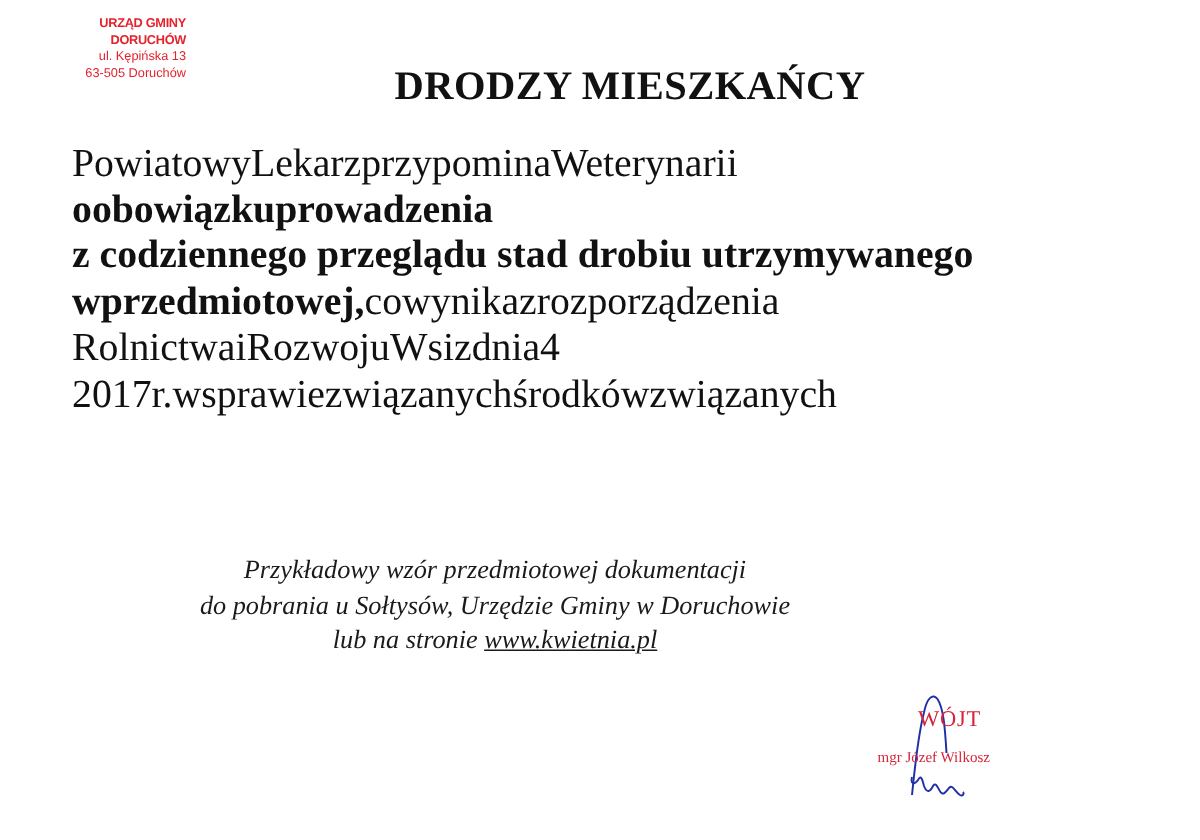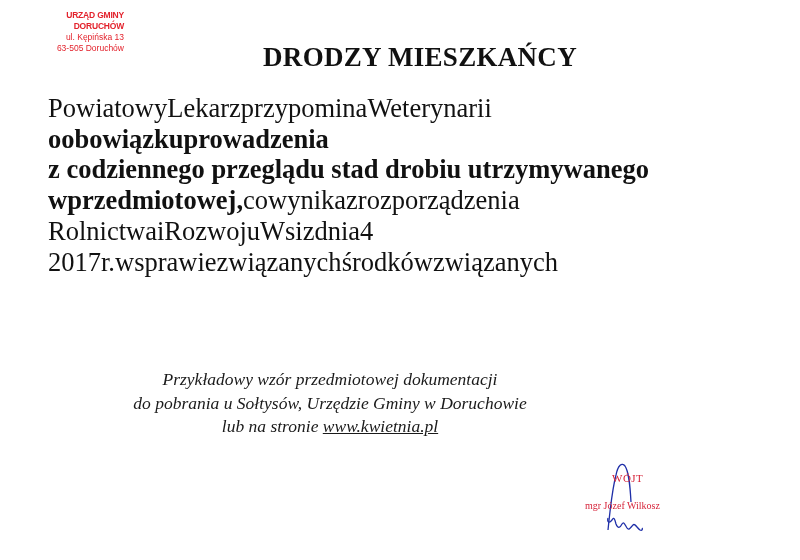--- a/index.html
+++ b/index.html
@@ -31,21 +31,21 @@
     position: absolute; left: 0; width: 660px; top: 368px;
     text-align: center; font-style: italic; font-size: 17.5px; line-height: 23.5px;
     color: #1a1a1a;
   }
   .note a { color: #1a1a1a; text-decoration: underline; }
   .sign {
     position: absolute; left: 560px; top: 450px; width: 240px; height: 110px;
   }
   .sign .role {
     position: absolute; left: 52px; top: 22px; color: #d6243a;
-    font-family: "Liberation Serif", serif; font-size: 11px; letter-spacing: 0.5px;
+    font-family: "Liberation Serif", serif; font-size: 15px; letter-spacing: 0.5px;
   }
   .sign .name {
     position: absolute; left: 25px; top: 50px; color: #d6243a;
     font-family: "Liberation Serif", serif; font-size: 10px;
   }
   .sign svg { position: absolute; left: 0; top: 0; }
 </style>
 </head>
 <body>
 

